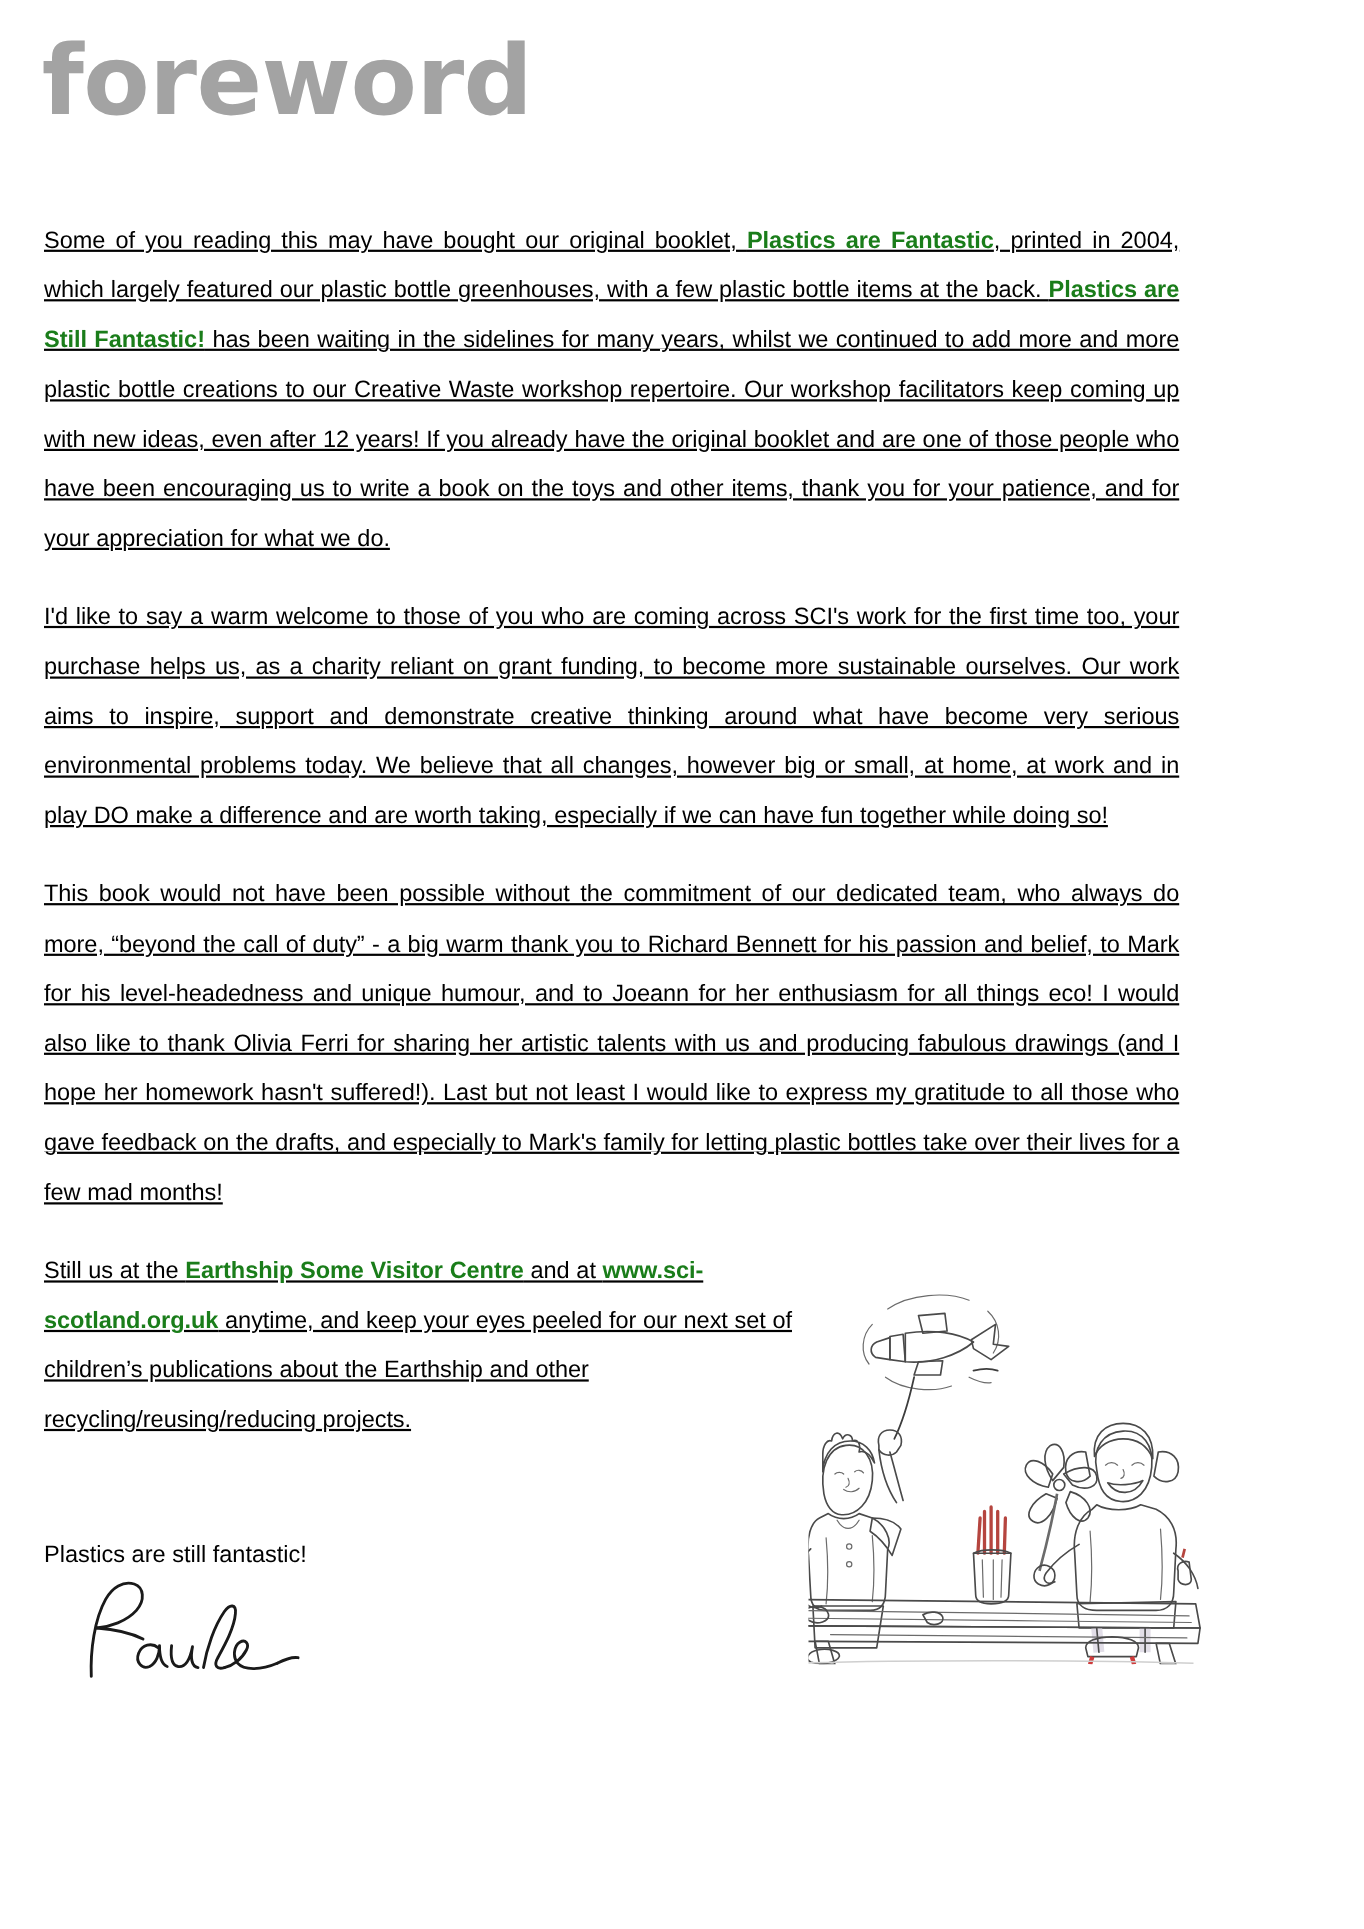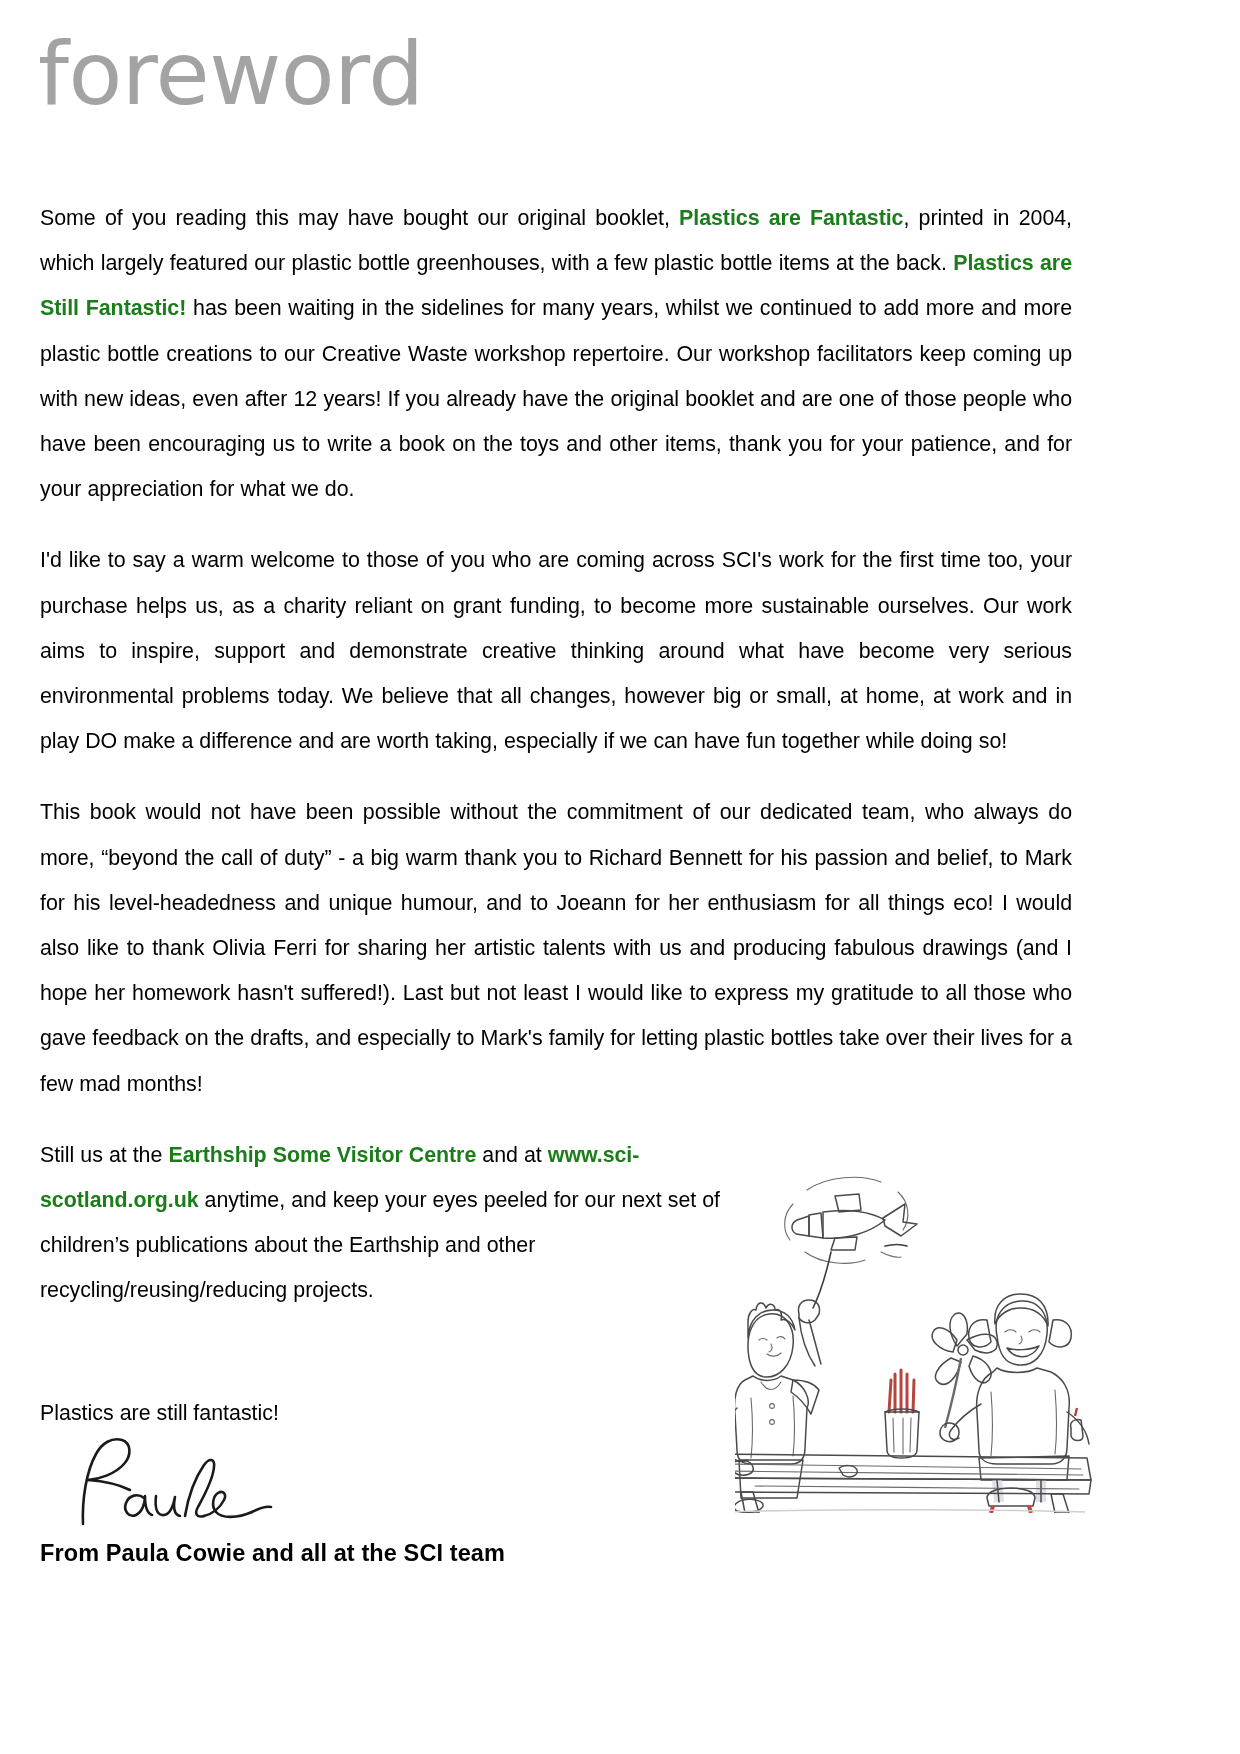--- a/index.html
+++ b/index.html
@@ -22,21 +22,21 @@
     background: #ffffff;
   }
 
   
   .page-title {
     position: absolute;
     left: 38px;
     top: 30px;
     font-size: 88px;
     line-height: 1.0;
-    font-weight: 400;
+    font-weight: 700;
     letter-spacing: -0.5px;
     color: #a3a3a3;
     font-family: "DejaVu Sans", "Liberation Sans", sans-serif;
     white-space: nowrap;
   }
 
   
   .body-col {
     position: absolute;
     left: 40px;
@@ -47,20 +47,21 @@
   .para {
     font-size: 21.4px;
     line-height: 45.2px;
     text-align: justify;
     text-justify: inter-word;
     color: #000000;
     margin: 0 0 26px 0;
     font-family: "Liberation Sans", "DejaVu Sans", sans-serif;
     letter-spacing: -0.05px;
     word-spacing: 0.2px;
+    text-decoration: underline;
   }
 
   .green {
     color: #1a7d1a;
     font-weight: bold;
   }
 
   
   .p1 { width: 1032px; }
   .p2 { width: 1032px; }
@@ -143,21 +144,20 @@
 
         <path d="M133 88 C136 70 143 50 152 37 C157 30 163 30 162 39 C161 52 152 68 146 79 C142 86 145 90 152 88"></path>
 
         <path d="M152 88 C160 86 168 80 172 72 C175 66 171 62 166 65 C161 68 159 78 164 84 C170 91 186 90 200 84"></path>
 
         <path d="M200 84 C208 80 214 78 219 79"></path>
       </g>
     </svg>
   </div>
 
-  <div class="signoff-bold">From Paula Cowie and all at the SCI team</div>
 
   <div class="illustration">
     <svg width="360" height="345" viewBox="0 0 360 345" aria-hidden="true">
       <defs>
         <style>
           .ln   { fill:none; stroke:#4a4a4a; stroke-width:1.5; stroke-linecap:round; stroke-linejoin:round; }
           .lnt  { fill:none; stroke:#6b6b6b; stroke-width:1.1; stroke-linecap:round; }
           .lnd  { fill:none; stroke:#3d3d3d; stroke-width:1.6; stroke-linecap:round; stroke-linejoin:round; }
         </style>
       </defs>

